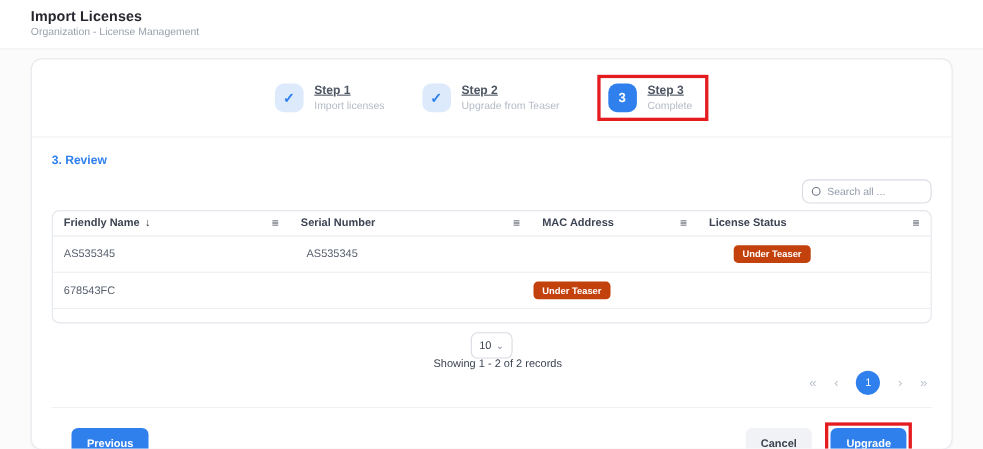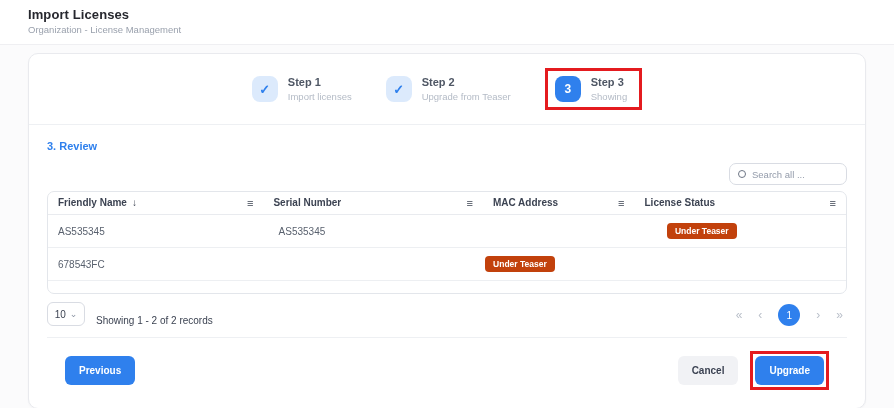--- a/index.html
+++ b/index.html
@@ -16,21 +16,21 @@
 
   
   .stepper { height:71px; display:flex; align-items:center; justify-content:center; gap:34px;
              border-bottom:1px solid #eef0f3; }
   .step { display:flex; align-items:center; gap:10px; }
   .step.highlighted { border:3px solid #e41b1f; padding:5px 12px 5px 7px; }
   .step-icon { width:26px; height:26px; border-radius:8px; display:flex; align-items:center;
                justify-content:center; font-weight:bold; }
   .step-icon.done { background:#dceafc; color:#2f80ed; font-size:13px; }
   .step-icon.active { background:#2f80ed; color:#fff; font-size:12px; }
-  .step-title { font-size:11px; font-weight:bold; color:#4f5765; }
+  .step-title { font-size:11px; font-weight:bold; color:#4f5765;text-decoration:underline; }
   .step-sub { font-size:9.5px; color:#b4bbc6; margin-top:3px; }
 
   
   .content { padding:15px 18px 0; }
   .review-heading { color:#2f80ed; font-size:11px; font-weight:bold; }
   .review-sub { color:#2f80ed; font-size:11px; font-weight:bold; margin-top:9px; }
 
   .search-row { display:flex; justify-content:flex-end; margin-top:11px; }
   .search-box { width:118px; height:22px; border:1px solid #d9dce3; border-radius:7px;
                 display:flex; align-items:center; gap:6px; padding:0 8px; background:#fff; }
@@ -47,21 +47,21 @@
   .menu-icon { margin-left:auto; font-size:11px; color:#3c4352; cursor:pointer; }
   .c1 { width:27%; } .c2 { width:27.5%; } .c3 { width:19%; } .c4 { width:26.5%; }
   .tr { display:flex; height:33px; align-items:center; border-bottom:1px solid #edeff2;
         font-size:10px; color:#59616e;gap:28px; }
   .td { padding:0 10px; white-space:nowrap; }
   .badge { display:inline-block; background:#c2410c; color:#fff; font-size:8.5px; font-weight:bold;
            padding:3px 8px; border-radius:4px; }
   .table-footer { height:12px; }
 
   
-  .pagination-row { display:flex; align-items:flex-end; margin-top:8px; }
+  .pagination-row { display:flex; align-items:center; margin-top:8px;flex-direction:column; }
   .page-size { width:38px; height:24px; border:1px solid #d9dce3; border-radius:6px; background:#fff;
                display:flex; align-items:center; justify-content:center; gap:4px;
                font-size:10px; color:#3c4352; cursor:pointer; }
   .caret { font-size:9px; color:#8a93a3; line-height:5px; }
   .page-summary { margin-left:11px; font-size:10px; color:#3c4352; }
   .pager { margin-left:auto; display:flex; align-items:center; gap:16px; margin-right:4px; }
   .pager-arrow { color:#b9bfc9; font-size:12px; cursor:pointer; }
   .page-current { width:22px; height:22px; border-radius:50%; background:#2f80ed; color:#fff;
                   display:flex; align-items:center; justify-content:center; font-size:10px; cursor:pointer; }
 
@@ -103,21 +103,21 @@
         <div class="step-title">Step 2</div>
         <div class="step-sub">Upgrade from Teaser</div>
       </div>
     </div>
     <div class="step highlighted">
       <div class="step-icon active">
         <span>3</span>
       </div>
       <div>
         <div class="step-title">Step 3</div>
-        <div class="step-sub">Showing</div>
+        <div class="step-sub">Complete</div>
       </div>
     </div>
   </div>
 
   <div class="content">
     <div class="review-heading">3. Review</div>
 
     <div class="search-row">
       <div class="search-box">
         <span class="search-ring"></span>

